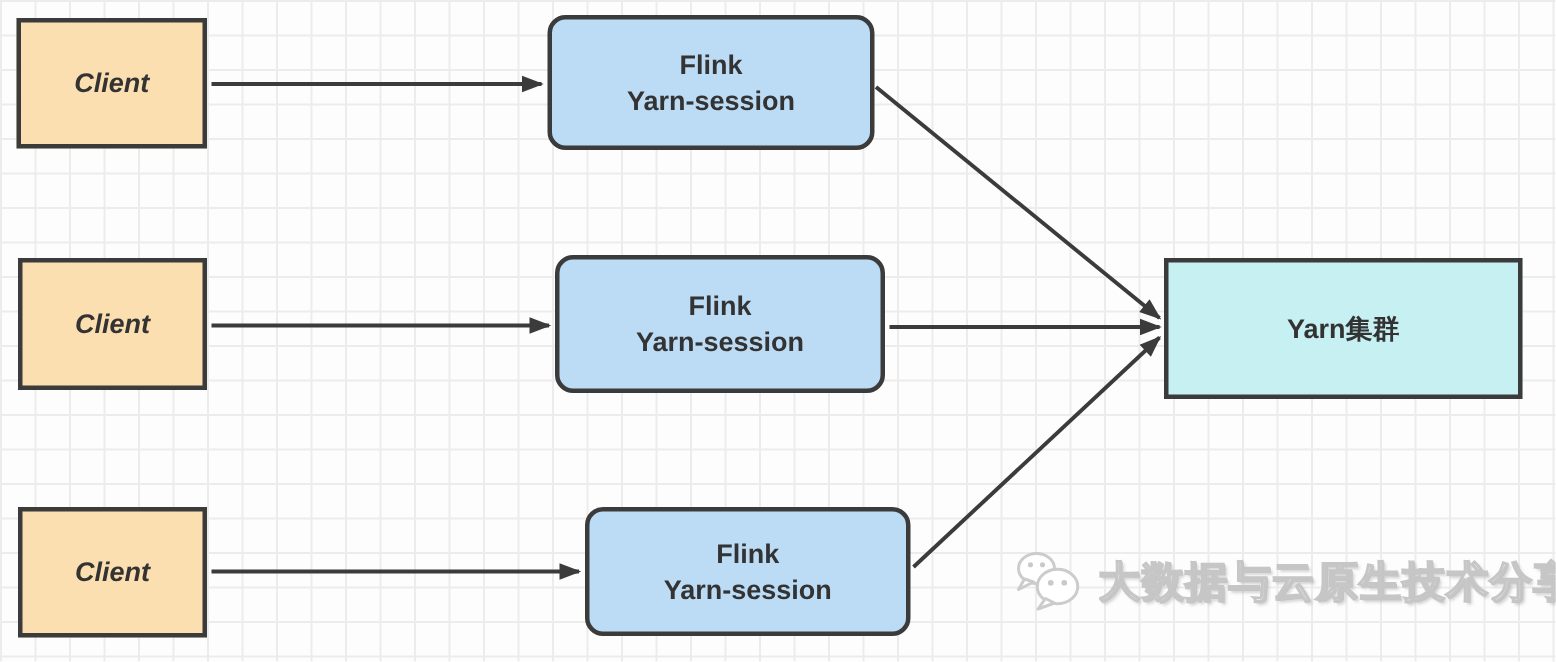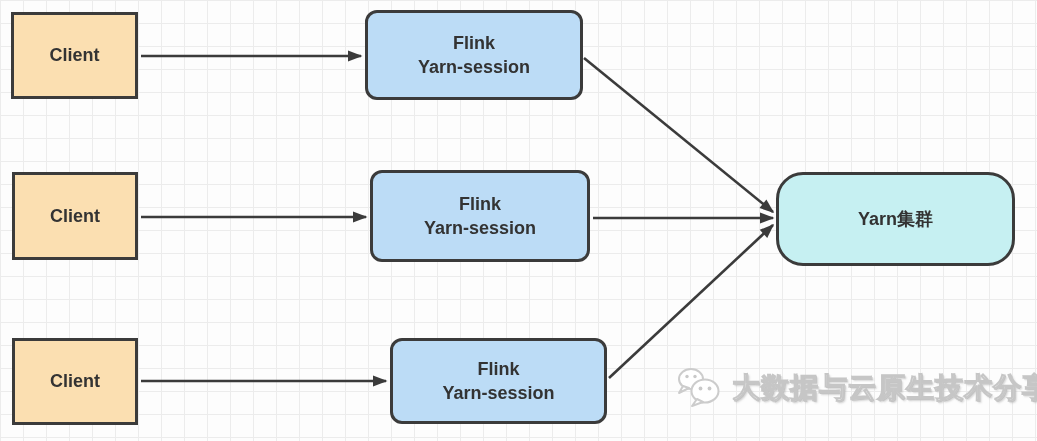--- a/index.html
+++ b/index.html
@@ -31,31 +31,31 @@
     display: flex;
     flex-direction: column;
     align-items: center;
     justify-content: center;
     font-weight: bold;
     font-size: 18px;
     color: #333333;
     text-align: center;
     line-height: 1.35;
   }
-  .node-client { background: #fbdfb1; }
+  .node-client { background: #fbdfb1; font-style: italic; }
   .node-flink  { background: #bcdcf6; border-radius: 12px; }
   .node-yarn   { background: #c6f0f2; }
 
   #client1 { left: 11px;  top: 12px;  width: 127px; height: 87px; }
   #flink1  { left: 365px; top: 10px;  width: 218px; height: 90px; }
   #client2 { left: 12px;  top: 172px; width: 126px; height: 88px; }
   #flink2  { left: 370px; top: 170px; width: 220px; height: 92px; }
   #client3 { left: 12px;  top: 338px; width: 126px; height: 87px; }
   #flink3  { left: 390px; top: 338px; width: 217px; height: 86px; }
-  #yarn    { left: 776px; top: 172px; width: 239px; height: 94px; border-radius: 27px; }
+  #yarn    { left: 776px; top: 172px; width: 239px; height: 94px; }
 
   .watermark {
     position: absolute;
     left: 676px;
     top: 366px;
     display: flex;
     align-items: center;
     gap: 6px;
   }
   .watermark-text {

